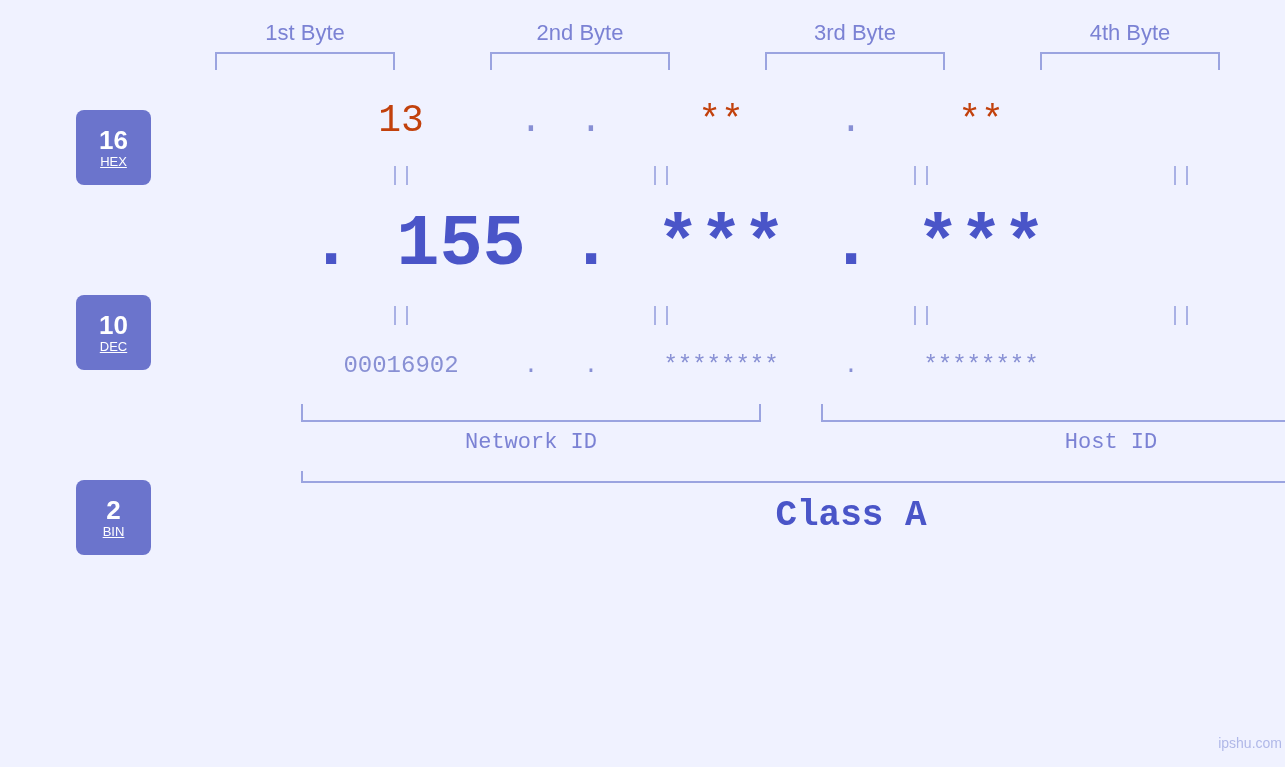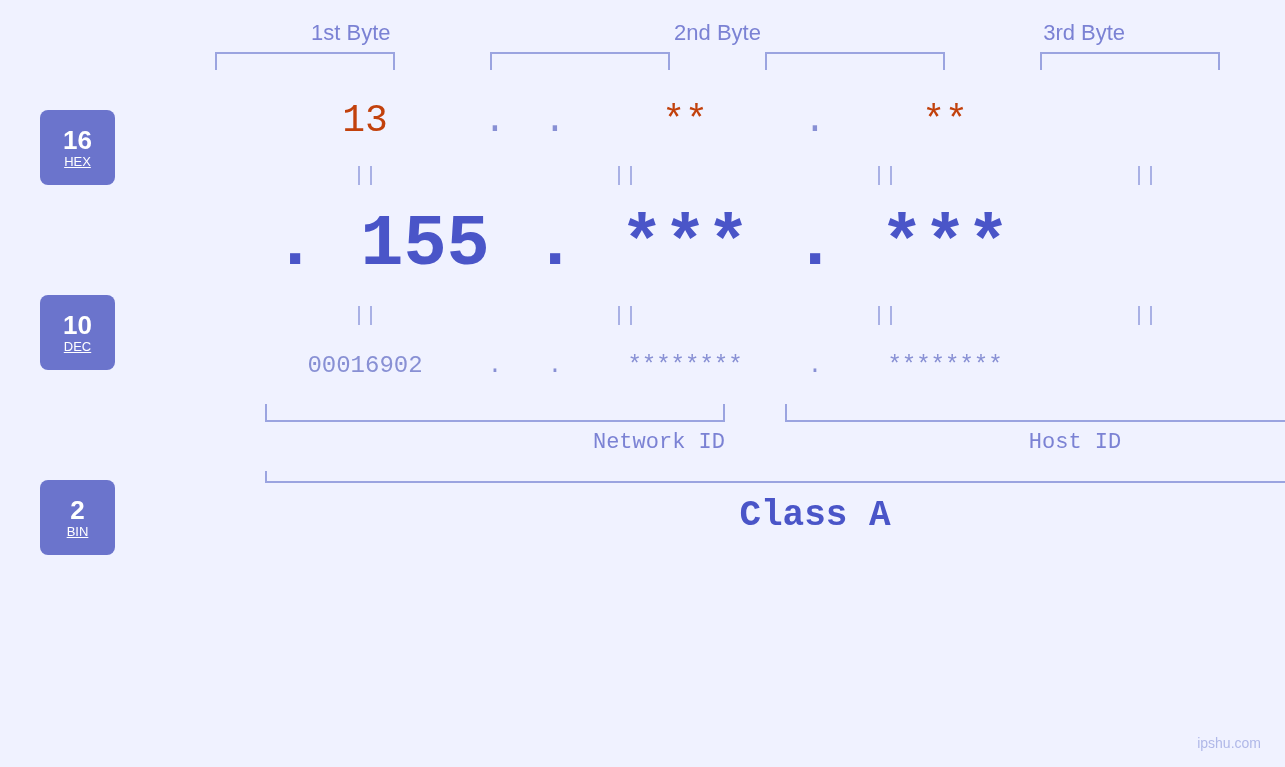--- a/index.html
+++ b/index.html
@@ -56,20 +56,21 @@
       border-left: 2px solid #9ba4e0;
       border-right: 2px solid #9ba4e0;
     }
 
     
     .content-area {
       display: flex;
       margin-top: 10px;
       width: 1285px;
       align-items: flex-start;
+      padding-left: 36px;
     }
 
     
     .badges-column {
       display: flex;
       flex-direction: column;
       align-items: center;
       width: 140px;
       padding-left: 40px;
       gap: 0px;
@@ -215,21 +216,21 @@
 
     
     .labels-row {
       display: flex;
       width: 1100px;
       margin-top: 8px;
     }
 
     .network-label {
       width: 460px;
-      text-align: right;
+      text-align: center;
       color: #7b82d4;
       font-size: 22px;
       font-family: 'Courier New', Courier, monospace;
     }
 
     .host-label {
       flex: 1;
       text-align: center;
       color: #7b82d4;
       font-size: 22px;
@@ -256,21 +257,21 @@
       font-size: 36px;
       font-family: 'Courier New', Courier, monospace;
       font-weight: bold;
       margin-top: 12px;
     }
 
     
     .watermark {
       position: absolute;
       bottom: 16px;
-      right: 24px;
+      right: 3px;
       color: #b0b8e8;
       font-size: 14px;
       font-family: Arial, sans-serif;
     }
 
     .content-wrapper {
       display: flex;
       flex-direction: column;
       align-items: flex-start;
       width: 1100px;
@@ -279,20 +280,21 @@
   </style>
 </head>
 <body>
 
 <div class="main-container">
 
   <div class="byte-headers">
     <div class="byte-label">1st Byte</div>
     <div class="byte-label">2nd Byte</div>
     <div class="byte-label">3rd Byte</div>
+    <div class="byte-label">4th Byte</div>
   </div>
 
   <div class="bracket-row">
     <div class="bracket"></div>
     <div class="bracket"></div>
     <div class="bracket"></div>
     <div class="bracket"></div>
   </div>
 
   <div class="content-area">

